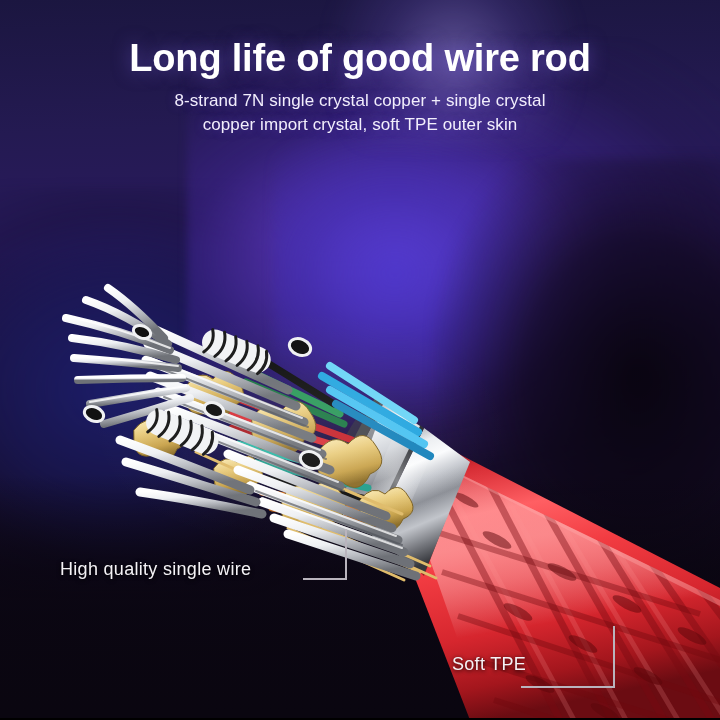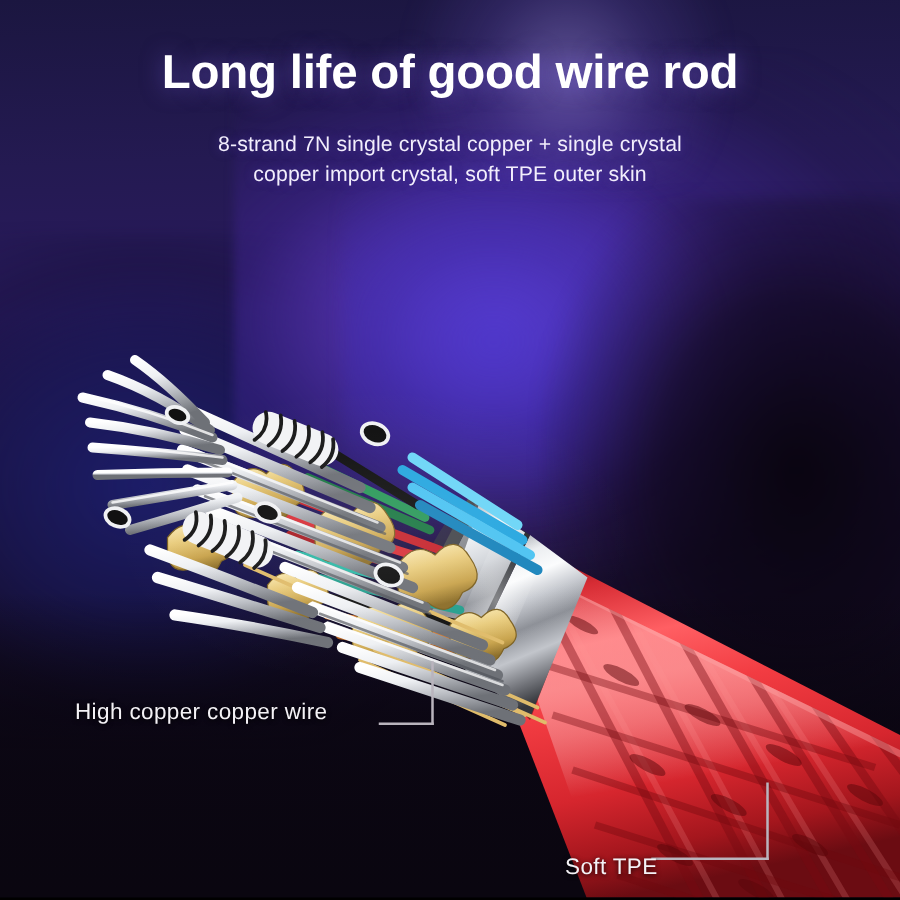--- a/index.html
+++ b/index.html
@@ -73,21 +73,21 @@
   }
 
   
   .headings{ position:absolute; left:0; right:0; top:38px; text-align:center; z-index:40; }
   .title{
     color:#ffffff; font-size:38px; font-weight:bold;
     letter-spacing:-0.2px; line-height:1.06;
     text-shadow:0 0 18px rgba(130,105,235,0.5);
   }
   .subtitle{
-    margin-top:26px; color:#f2eefc; font-size:17px; font-weight:400;
+    margin-top:11px; color:#f2eefc; font-size:17px; font-weight:400;
     line-height:1.42; letter-spacing:0.1px;
     text-shadow:0 0 8px rgba(90,66,190,0.55);
   }
 
   
   #cable{ position:absolute; inset:0; z-index:20; }
 
   
   .callout{ position:absolute; z-index:60; }
   .callout .label{
@@ -96,21 +96,21 @@
     letter-spacing:0.3px;
     text-shadow:0 1px 4px rgba(0,0,0,0.95);
   }
   .lead-h{ position:absolute; height:2px; background:#b9b4bd; }
   .lead-v{ position:absolute; width:2px; background:#b9b4bd; }
 
   #callout-copper .label{ left:60px; top:559px; }
   #callout-copper .lead-h{ left:303px; top:578px; width:44px; }
   #callout-copper .lead-v{ left:345px; top:529px; height:51px; }
 
-  #callout-tpe .label{ left:452px; top:683px; }
+  #callout-tpe .label{ left:452px; top:654px; }
   #callout-tpe .lead-h{ left:521px; top:686px; width:94px; }
   #callout-tpe .lead-v{ left:613px; top:626px; height:62px; }
 </style>
 </head>
 <body>
 
 <div id="stage">
 
   <div class="bg-base"></div>
   <div class="bg-navy-left"></div>
@@ -386,21 +386,21 @@
         </g>
       </g>
     </g>
 
     <ellipse cx="300" cy="430" rx="210" ry="120" fill="url(#gSpecular)" opacity="0.1"></ellipse>
   </svg>
 
   <div class="callout" id="callout-copper">
     <div class="lead-h"></div>
     <div class="lead-v"></div>
-    <div class="label">High copper copper wire</div>
+    <div class="label">High quality single wire</div>
   </div>
 
   <div class="callout" id="callout-tpe">
     <div class="lead-h"></div>
     <div class="lead-v"></div>
     <div class="label">Soft TPE</div>
   </div>
 
 </div>
 

